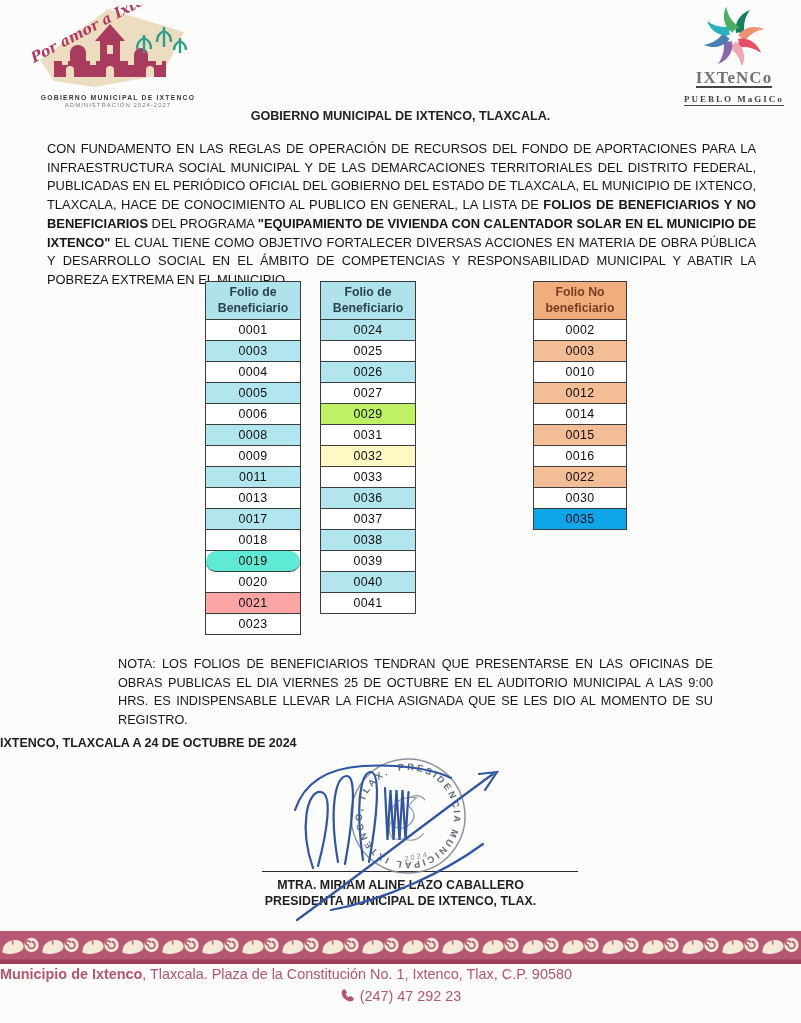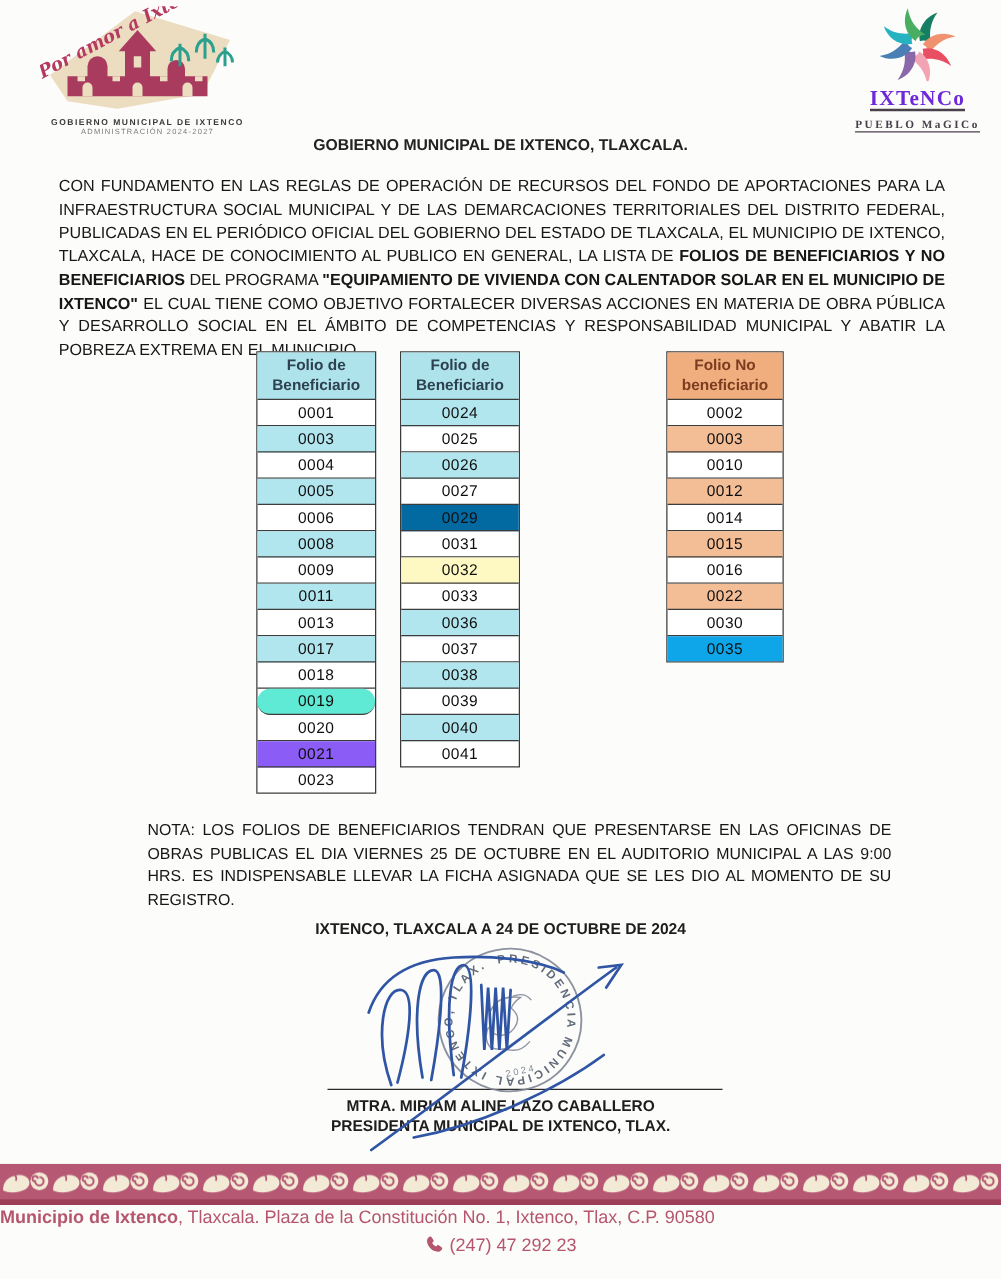--- a/index.html
+++ b/index.html
@@ -5,21 +5,21 @@
   html,body{margin:0;padding:0;background:#ffffff;}
   .page{position:relative;width:801px;height:1023px;background:#fcfcfb;overflow:hidden;
         font-family:"Liberation Sans",sans-serif;color:#1b1b1b;}
 
   
   .left-logo{position:absolute;left:28px;top:5px;width:180px;text-align:center;}
   .left-logo .cap1{font-size:6.8px;font-weight:bold;letter-spacing:1.2px;color:#3a3a3a;margin-top:1px;}
   .left-logo .cap2{font-size:6px;letter-spacing:1px;color:#7a7a7a;margin-top:1px;}
   .right-logo{position:absolute;left:670px;top:5px;width:128px;text-align:center;}
   .right-logo .brand{display:inline-block;font-family:"Liberation Serif",serif;font-weight:bold;
-        font-size:17px;letter-spacing:1px;color:#6d28d9;border-bottom:2.2px solid #48414a;
+        font-size:17px;letter-spacing:1px;color:#737373;border-bottom:2.2px solid #48414a;
         padding-bottom:0px;line-height:17px;margin-top:0px;}
   .right-logo .brand-sub{display:inline-block;font-family:"Liberation Serif",serif;font-weight:bold;
         font-size:9px;letter-spacing:2px;color:#48414a;border-bottom:1.6px solid #48414a;
         padding-bottom:1px;margin-top:2px;line-height:9px;}
 
   .doc-title{position:absolute;top:109px;left:0;width:100%;text-align:center;
         font-size:12.6px;font-weight:bold;color:#222;}
 
   .intro{position:absolute;top:140px;left:47px;width:709px;font-size:12.9px;
         line-height:18.7px;text-align:justify;color:#161616;}
@@ -30,21 +30,21 @@
   .ftable .thead{display:flex;flex-direction:column;justify-content:center;align-items:center;
         height:37px;font-weight:bold;font-size:12.3px;line-height:15.5px;
         border-bottom:1.2px solid #3c3c3c;}
   .ftable .tcell{height:20px;display:flex;align-items:center;justify-content:center;
         font-size:12.4px;letter-spacing:0.4px;color:#0e0e0e;border-bottom:1.2px solid #3c3c3c;}
   .ftable .tcell:last-child{border-bottom:none;}
 
   
   .note{position:absolute;top:655px;left:118px;width:595px;font-size:12.7px;
         line-height:18.6px;text-align:justify;color:#161616;}
-  .date-line{position:absolute;top:736px;left:0;width:100%;text-align:center;
+  .date-line{position:absolute;top:736px;left:0;width:100%;
         font-weight:bold;font-size:12.5px;color:#1d1d1d;}
   .sig-rule{position:absolute;top:871px;left:262px;width:316px;border-top:1.6px solid #2a2a2a;}
   .sig-name{position:absolute;top:878px;left:0;width:100%;text-align:center;
         font-weight:bold;font-size:12.4px;color:#1d1d1d;}
   .sig-title{position:absolute;top:894px;left:0;width:100%;text-align:center;
         font-weight:bold;font-size:12.4px;color:#1d1d1d;}
   .sig-svg{position:absolute;left:235px;top:750px;pointer-events:none;z-index:5;}
 
   
   .band{position:absolute;left:0;top:931px;width:801px;height:33px;}
@@ -141,33 +141,33 @@
       <div class="tcell" style="background: rgb(178, 230, 238);">0005</div>
       <div class="tcell">0006</div>
       <div class="tcell" style="background: rgb(178, 230, 238);">0008</div>
       <div class="tcell">0009</div>
       <div class="tcell" style="background: rgb(178, 230, 238);">0011</div>
       <div class="tcell">0013</div>
       <div class="tcell" style="background: rgb(178, 230, 238);">0017</div>
       <div class="tcell">0018</div>
       <div class="tcell" style="background: #5eead4; border-radius: 10px;">0019</div>
       <div class="tcell">0020</div>
-      <div class="tcell" style="background: #8b5cf6;">0021</div>
+      <div class="tcell" style="background: #fca5a5;">0021</div>
       <div class="tcell">0023</div>
     </div>
   <div class="ftable" style="left:320px;width:96px;">
       <div class="thead" style="background: rgb(174, 227, 236); color: rgb(46, 65, 80);">
         <span>Folio de</span>
         <span>Beneficiario</span>
       </div>
       <div class="tcell" style="background: rgb(178, 230, 238);">0024</div>
       <div class="tcell">0025</div>
       <div class="tcell" style="background: rgb(178, 230, 238);">0026</div>
       <div class="tcell">0027</div>
-      <div class="tcell" style="background: #0369a1; text-align: right;">0029</div>
+      <div class="tcell" style="background: #bef264; text-align: right;">0029</div>
       <div class="tcell">0031</div>
       <div class="tcell" style="background: #fef9c3;">0032</div>
       <div class="tcell">0033</div>
       <div class="tcell" style="background: rgb(178, 230, 238);">0036</div>
       <div class="tcell">0037</div>
       <div class="tcell" style="background: rgb(178, 230, 238);">0038</div>
       <div class="tcell">0039</div>
       <div class="tcell" style="background: rgb(178, 230, 238);">0040</div>
       <div class="tcell">0041</div>
     </div>

